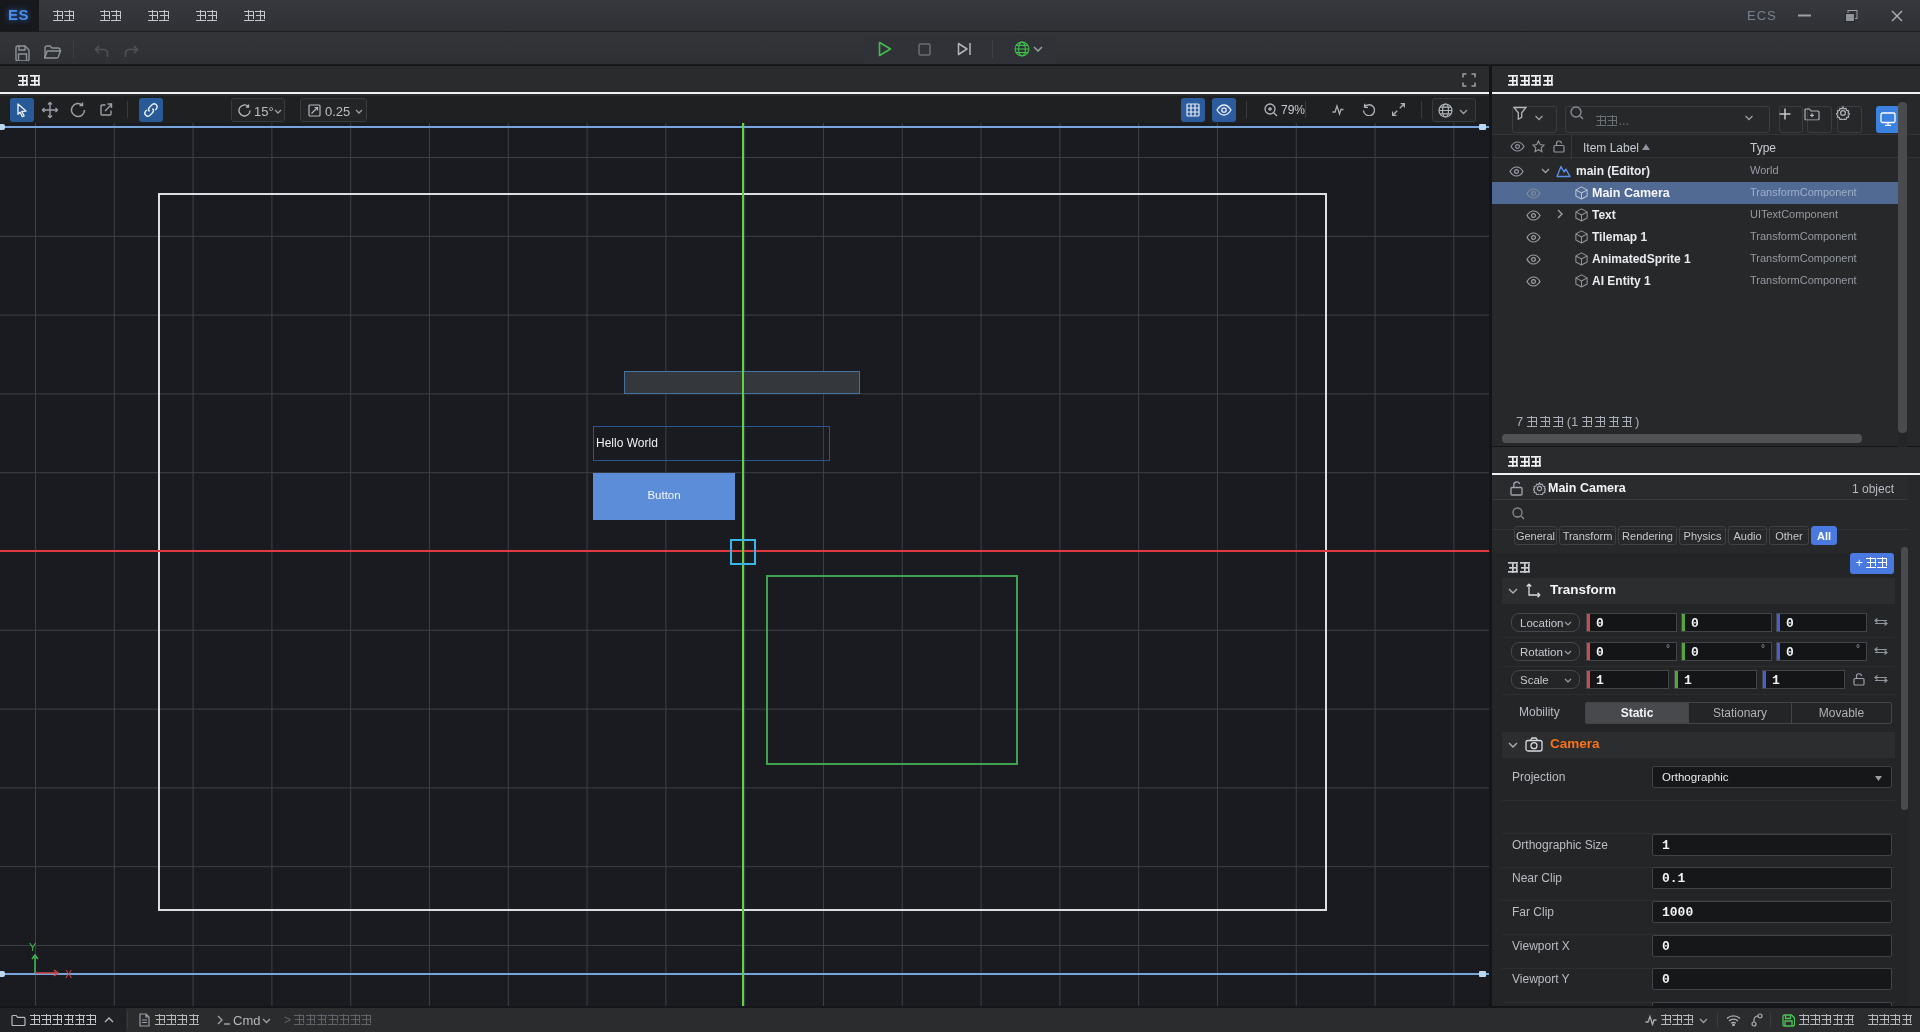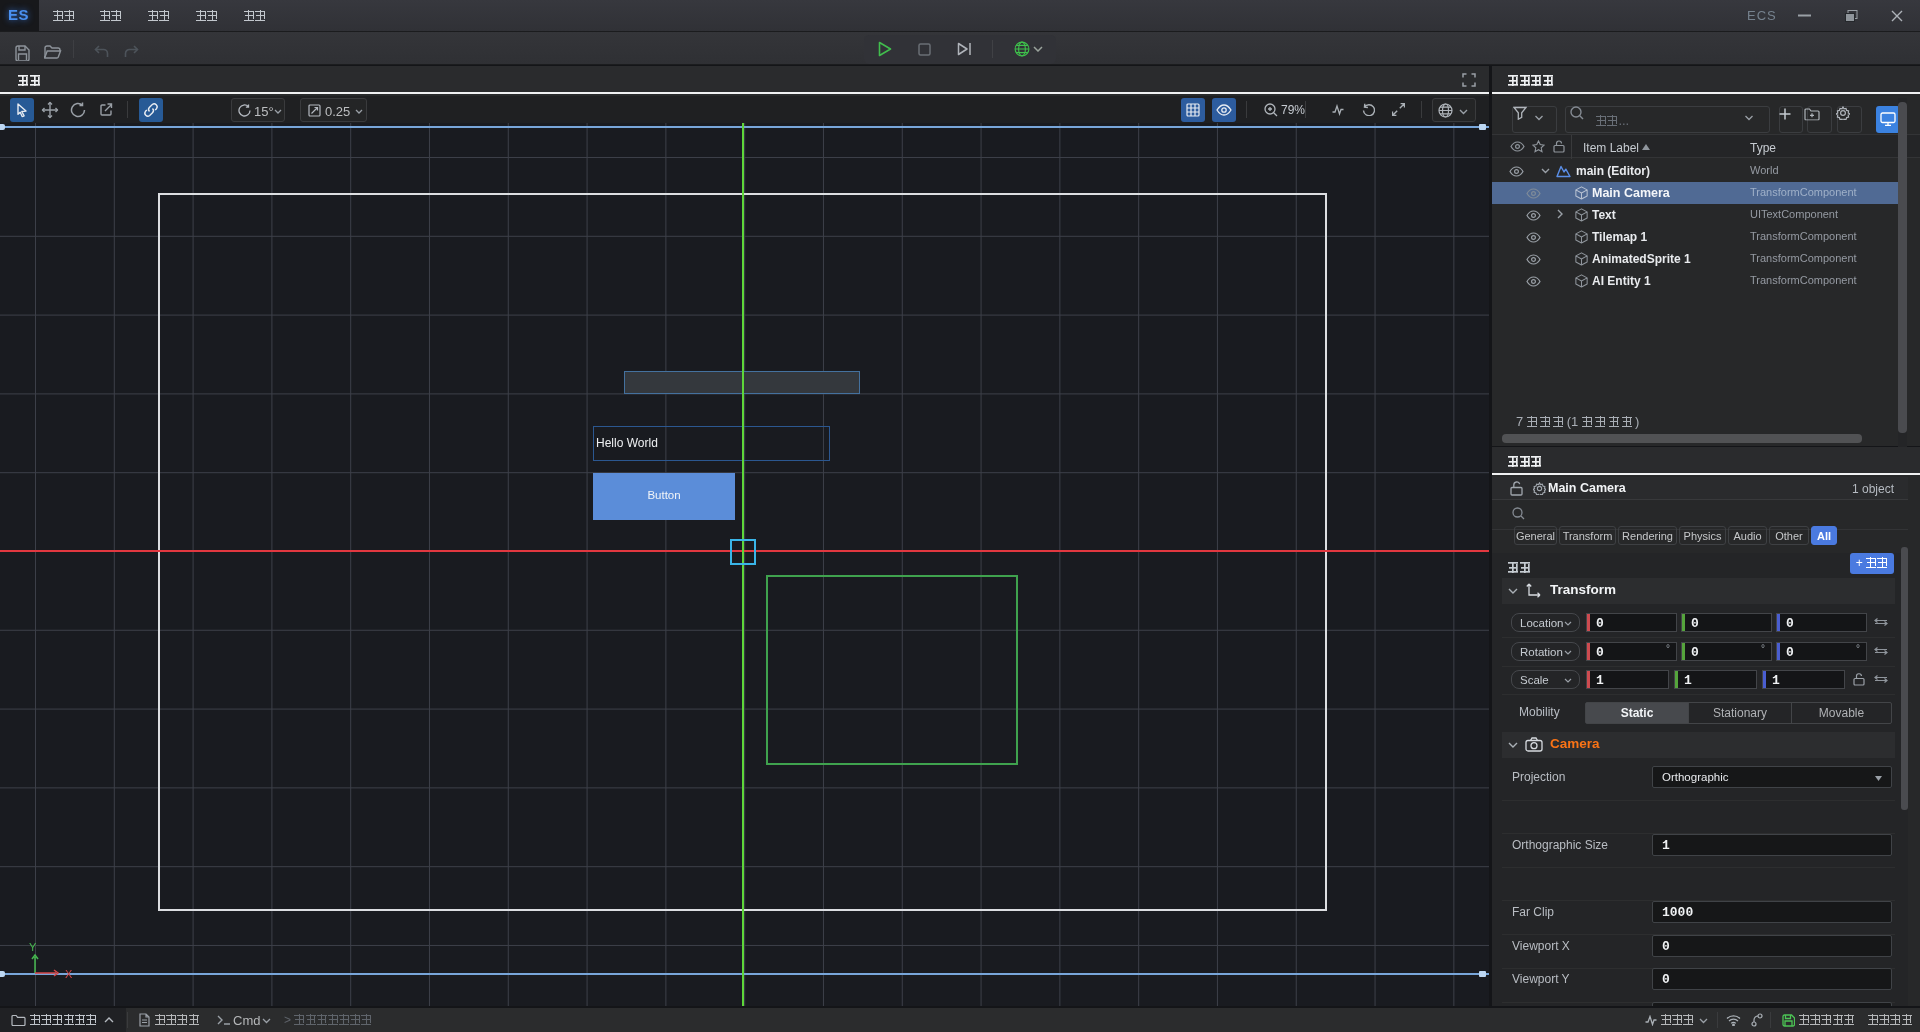--- a/index.html
+++ b/index.html
@@ -586,20 +586,26 @@
       </div>
       <div class="abs rsep" style="top:247px;"></div>
       <div class="abs rsep" style="top:280px;"></div>
       <div class="crow" style="top:281px;">
           <span>Orthographic Size</span>
           <div class="cinput">
             <b>1</b>
           </div>
         </div>
       <div class="abs rsep" style="top:314px;"></div>
+      <div class="crow" style="top:314px;">
+          <span>Near Clip</span>
+          <div class="cinput">
+            <b>0.1</b>
+          </div>
+        </div>
       <div class="abs rsep" style="top:347px;"></div>
       <div class="crow" style="top:348px;">
           <span>Far Clip</span>
           <div class="cinput">
             <b>1000</b>
           </div>
         </div>
       <div class="abs rsep" style="top:381px;"></div>
       <div class="crow" style="top:382px;">
           <span>Viewport X</span>

